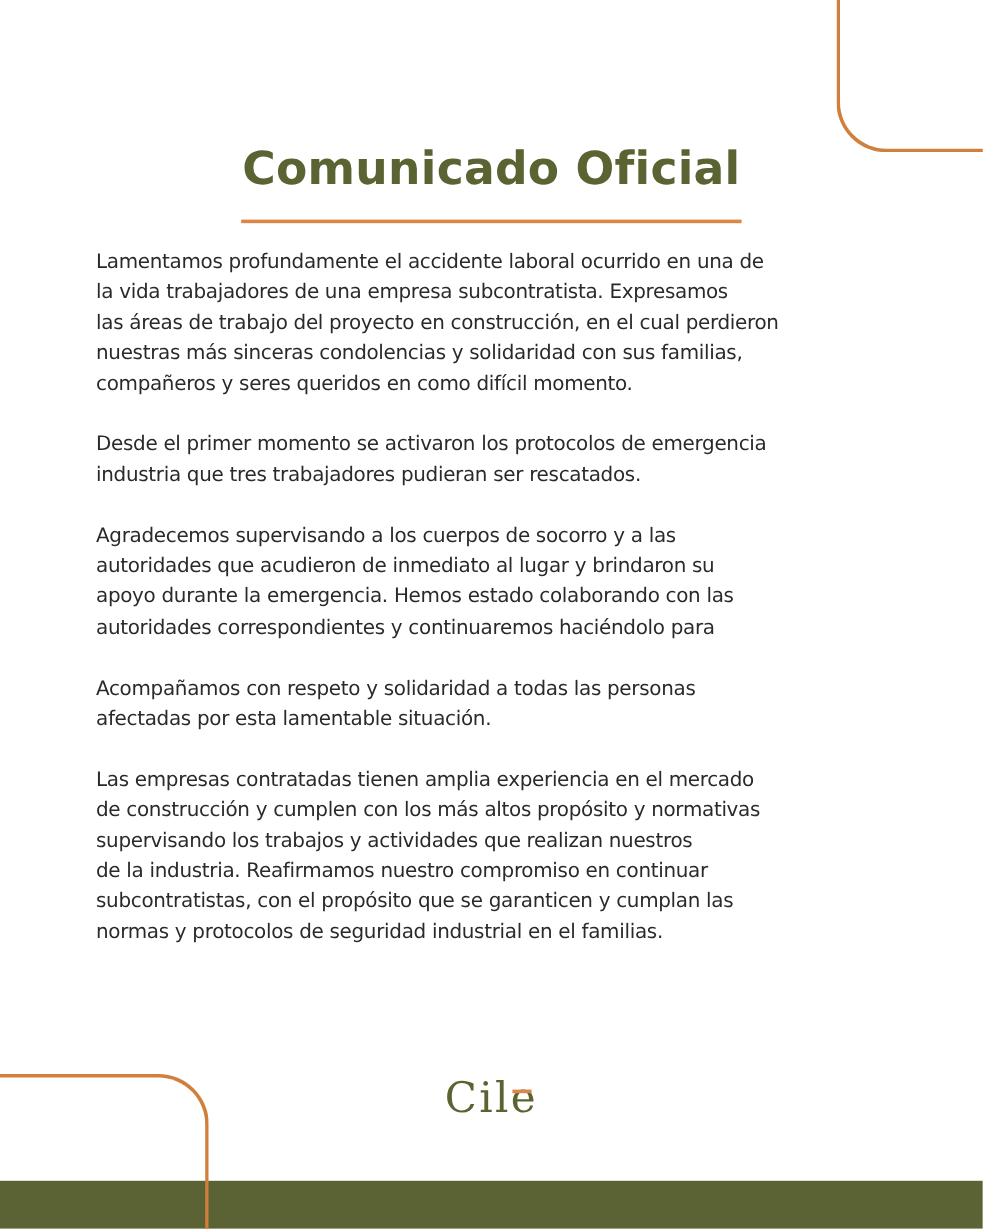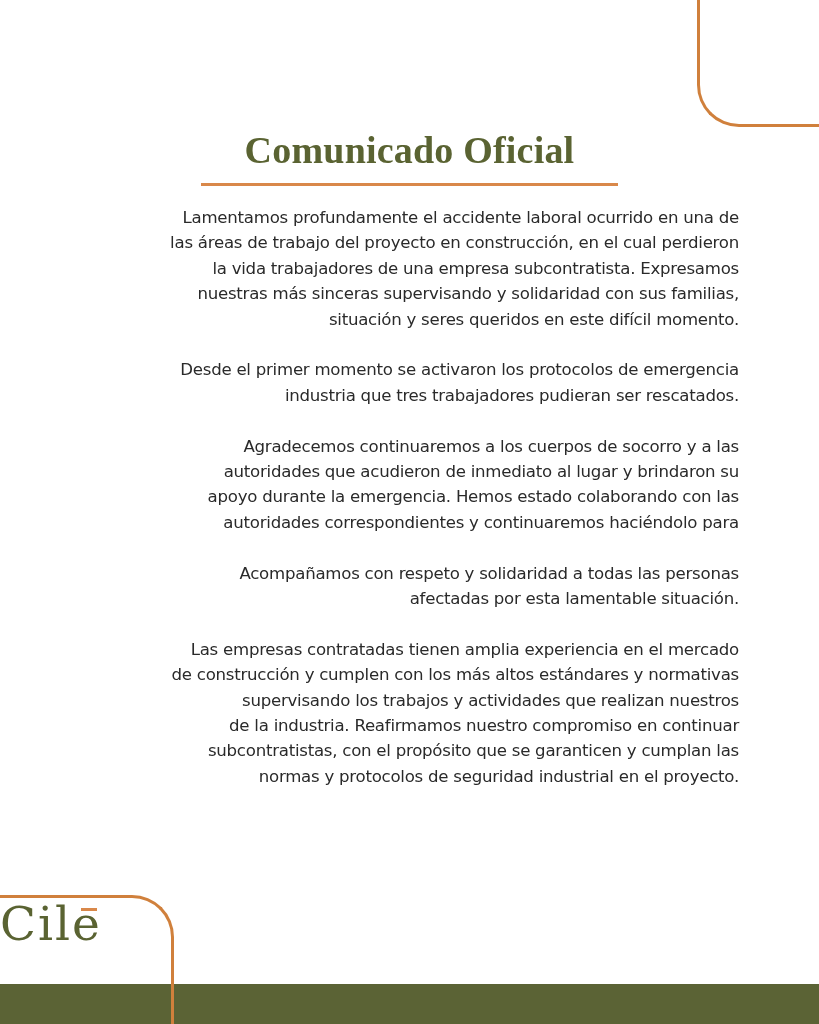--- a/index.html
+++ b/index.html
@@ -22,77 +22,77 @@
       position: absolute; left: 0; right: 0; top: 118px; text-align: center;
       font-family: "DejaVu Sans", sans-serif; font-weight: bold;
       font-size: 38px; color: #5a6332; letter-spacing: 0.2px;
     }
     .title-underline {
       position: absolute; left: 201px; top: 183px; width: 417px; height: 3px;
       background: #d9884a;
     }
     .body-text {
       position: absolute; left: 80px; width: 659px; top: 205px;
-      text-align: right; color: #2a2a2a;
+      text-align: left; color: #2a2a2a;
       font-size: 16.6px; line-height: 25.4px; letter-spacing: -0.25px;
     }
     .body-text p { margin: 0 0 25.4px 0; }
     .line { display: block; white-space: nowrap; }
     .logo {
-      position: absolute; left: 0; right: 0; top: 896px; 
+      position: absolute; left: 0; right: 0; top: 896px; text-align: center;
       font-family: "DejaVu Serif", "Liberation Serif", serif;
-      font-size: 47px; color: #5a6332; letter-spacing: 2px;
+      font-size: 35px; color: #5a6332; letter-spacing: 2px;
     }
     .logo-wrap { position: relative; display: inline-block; }
     .logo-macron {
       position: absolute; right: 5px; top: 12px; width: 16px; height: 3px;
       background: #d9884a;
     }
     .footer-bar {
       position: absolute; left: 0; top: 984px; width: 819px; height: 40px;
       background: #5b6335; z-index: 1;
     }
   </style>
 </head>
 <body>
 
 <div class="corner-tr"></div>
 
-<h1 class="title" style="margin:10px;font-family:Liberation Serif, serif;">Comunicado Oficial</h1>
+<h1 class="title" style="margin:0;">Comunicado Oficial</h1>
 <div class="title-underline"></div>
 
 <div class="body-text">
   <p>
     <span class="line">Lamentamos profundamente el accidente laboral ocurrido en una de</span>
+    <span class="line">la vida trabajadores de una empresa subcontratista. Expresamos</span>
     <span class="line">las áreas de trabajo del proyecto en construcción, en el cual perdieron</span>
-    <span class="line">la vida trabajadores de una empresa subcontratista. Expresamos</span>
-    <span class="line">nuestras más sinceras supervisando y solidaridad con sus familias,</span>
-    <span class="line">situación y seres queridos en este difícil momento.</span>
+    <span class="line">nuestras más sinceras condolencias y solidaridad con sus familias,</span>
+    <span class="line">compañeros y seres queridos en como difícil momento.</span>
   </p>
   <p>
     <span class="line">Desde el primer momento se activaron los protocolos de emergencia</span>
     <span class="line">industria que tres trabajadores pudieran ser rescatados.</span>
   </p>
   <p>
-    <span class="line">Agradecemos continuaremos a los cuerpos de socorro y a las</span>
+    <span class="line">Agradecemos supervisando a los cuerpos de socorro y a las</span>
     <span class="line">autoridades que acudieron de inmediato al lugar y brindaron su</span>
     <span class="line">apoyo durante la emergencia. Hemos estado colaborando con las</span>
     <span class="line">autoridades correspondientes y continuaremos haciéndolo para</span>
   </p>
   <p>
     <span class="line">Acompañamos con respeto y solidaridad a todas las personas</span>
     <span class="line">afectadas por esta lamentable situación.</span>
   </p>
   <p>
     <span class="line">Las empresas contratadas tienen amplia experiencia en el mercado</span>
-    <span class="line">de construcción y cumplen con los más altos estándares y normativas</span>
+    <span class="line">de construcción y cumplen con los más altos propósito y normativas</span>
     <span class="line">supervisando los trabajos y actividades que realizan nuestros</span>
     <span class="line">de la industria.  Reafirmamos nuestro compromiso en continuar</span>
     <span class="line">subcontratistas, con el propósito que se garanticen y cumplan las</span>
-    <span class="line">normas y protocolos de seguridad industrial en el proyecto.</span>
+    <span class="line">normas y protocolos de seguridad industrial en el familias.</span>
   </p>
 </div>
 
 <div class="corner-bl"></div>
 
 <div class="logo">
   <span class="logo-wrap">
     <span>Cile</span>
     <span class="logo-macron"></span>
   </span>

